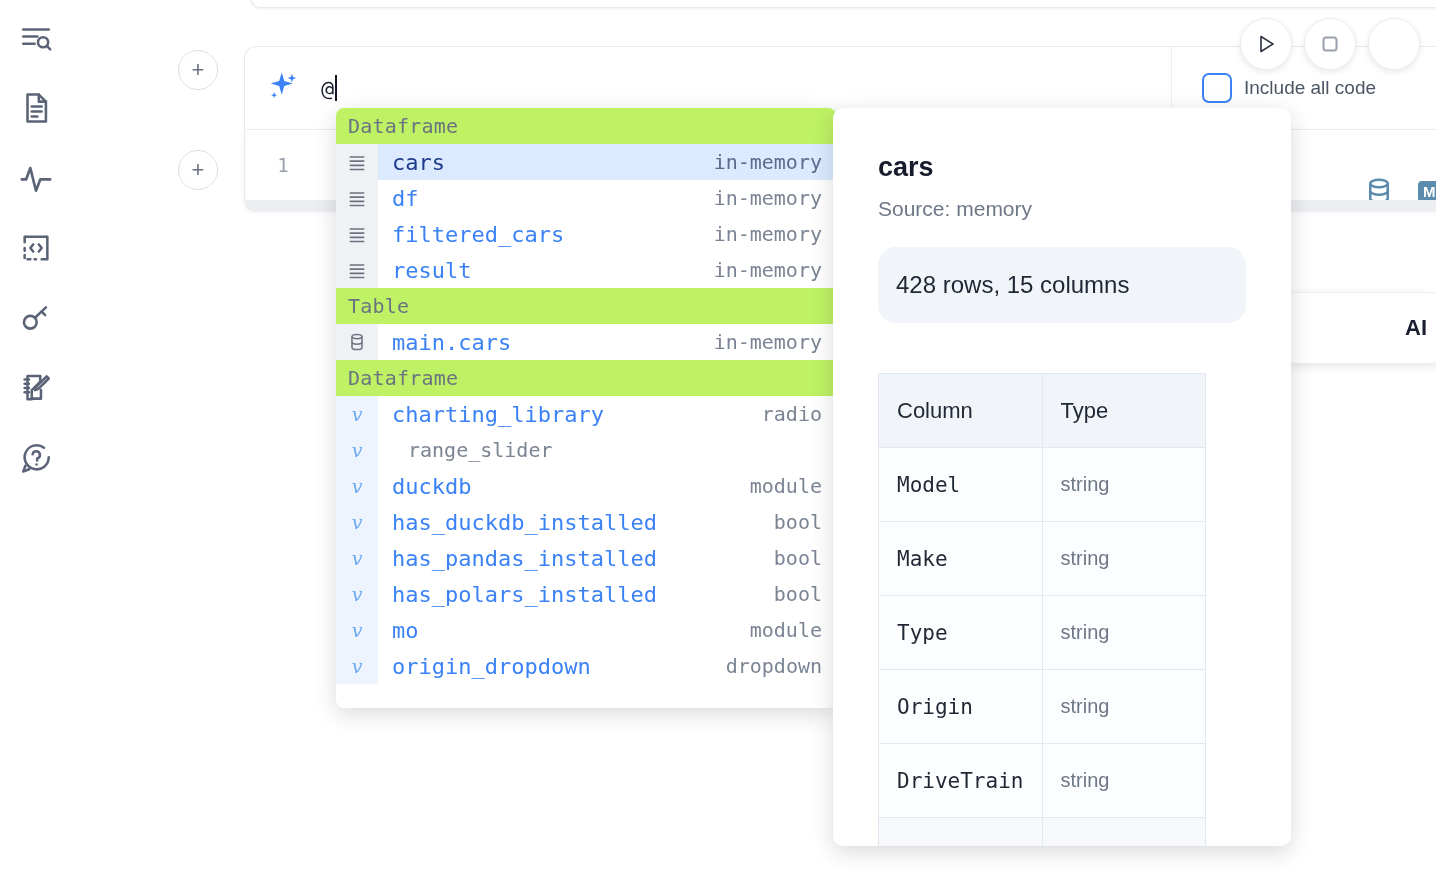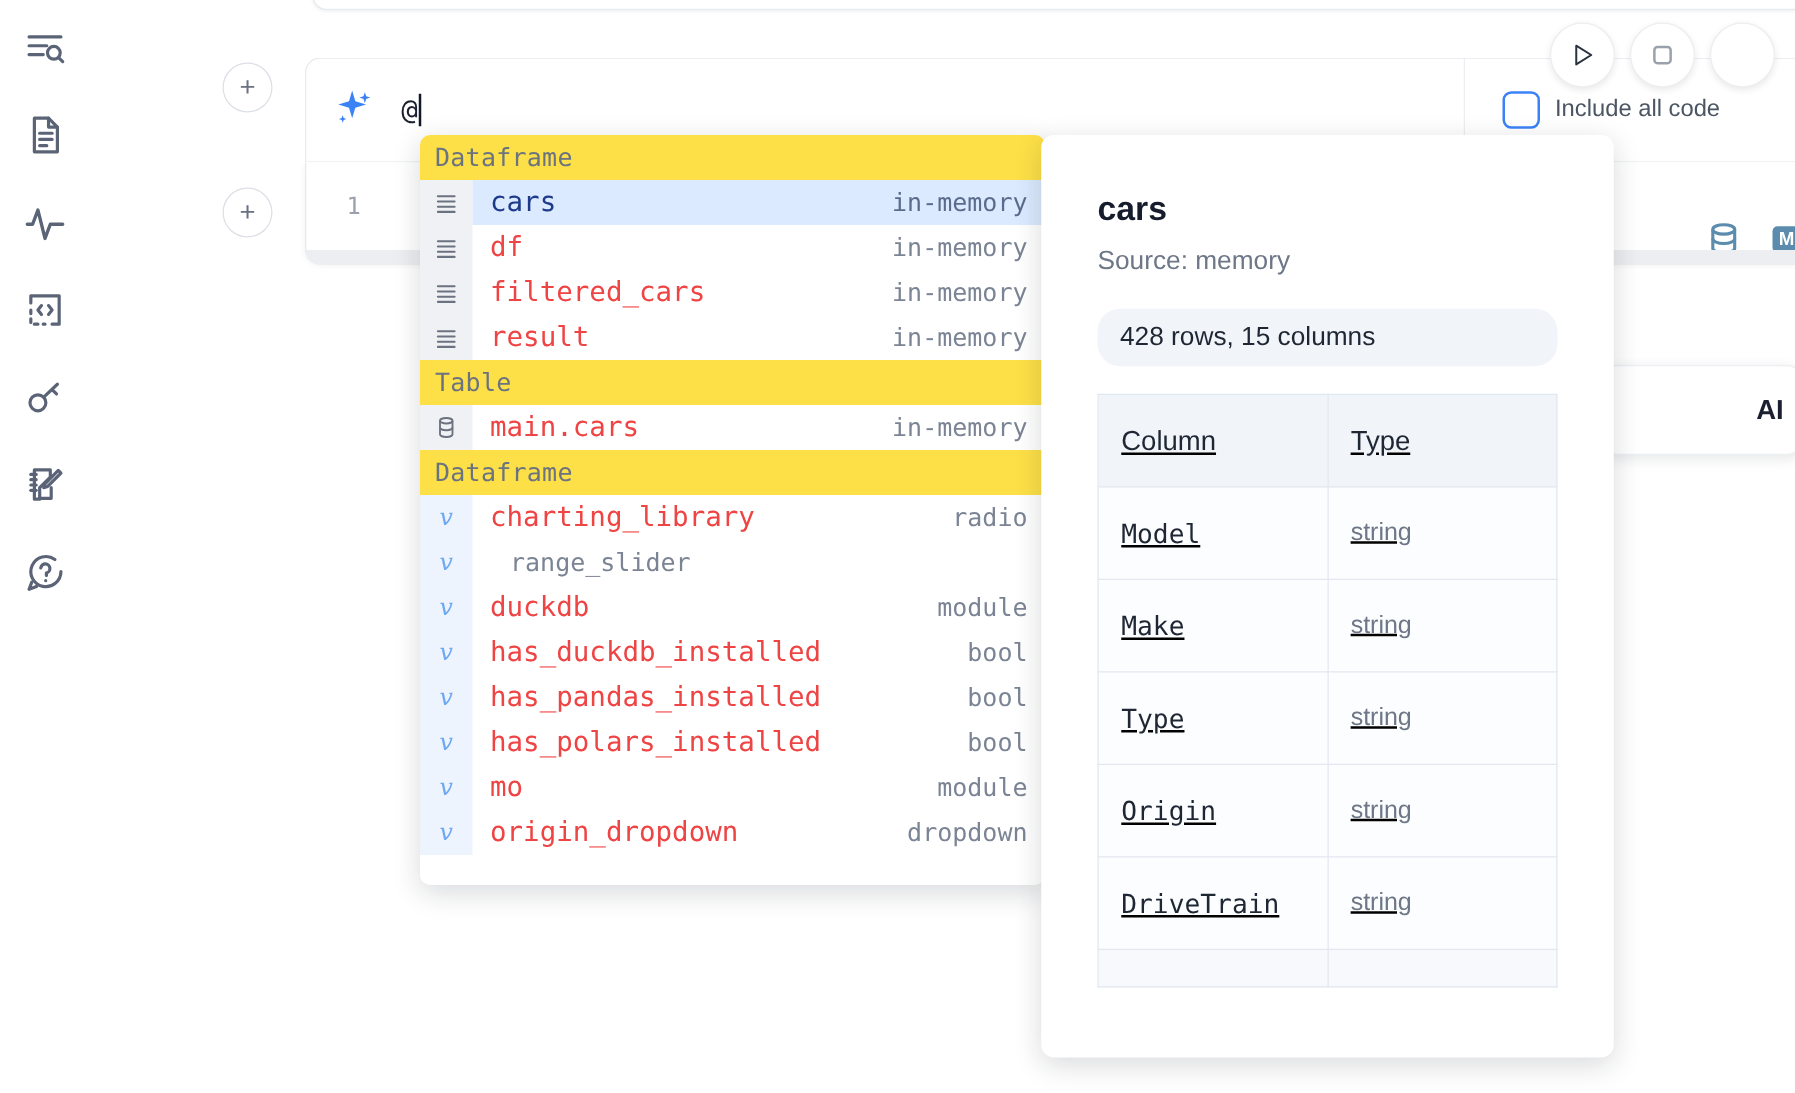--- a/index.html
+++ b/index.html
@@ -118,59 +118,59 @@
 
   
   .ac-panel {
     position: absolute; left: 336px; top: 108px; width: 500px; height: 600px;
     background: #ffffff; border-radius: 8px;
     box-shadow: 0 6px 22px rgba(20,25,40,.16); overflow: hidden;
     font-family: "DejaVu Sans Mono", "Liberation Mono", monospace;
   }
   .ac-scroll { height: 100%; overflow: hidden; }
   .ac-group {
-    background: #fde047; color: #6b7280; font-size: 20px;
+    background: #bef264; color: #6b7280; font-size: 20px;
     padding: 6px 0 6px 12px; letter-spacing: .2px;
   }
   .ac-row {
     display: flex; align-items: center; height: 36px; background: #ffffff;
     cursor: pointer; position: relative;
   }
   .ac-row.sel .ac-name-wrap { background: #dbeafe; }
   .ac-row.sel .ac-name { color: #1e3a8a; }
   .ac-row.sel .ac-type { color: #5b6b8c; }
   .ac-ico {
     width: 42px; min-width: 42px; height: 36px; background: #f0f1f4;
     display: flex; align-items: center; justify-content: center; color: #6b7280;
   }
   .ac-ico.var { background: #eef4fe; color: #6ea8f3; font-style: italic;
     font-family: "DejaVu Serif", serif; font-size: 19px; }
   .ac-name-wrap {
     flex: 1; height: 36px; display: flex; align-items: center;
     justify-content: space-between; padding: 0 14px 0 14px; min-width: 0;
   }
-  .ac-name { font-size: 22px; color: #ef4444; white-space: nowrap; }
+  .ac-name { font-size: 22px; color: #3b82f6; white-space: nowrap; }
   .ac-type { font-size: 20px; color: #7b8494; white-space: nowrap; padding-left: 16px; }
 
   
   .info-panel {
     position: absolute; left: 833px; top: 108px; width: 458px; height: 738px;
     background: #ffffff; border-radius: 10px;
     box-shadow: 0 6px 22px rgba(20,25,40,.16); overflow: hidden;
     padding: 44px 45px 0 45px;
   }
   .info-title { font-size: 27px; font-weight: bold; color: #161c2b; }
   .info-source { font-size: 21px; color: #6e7787; margin-top: 14px; }
   .info-stat {
     margin-top: 26px; background: #f1f4f9; border-radius: 18px;
-    padding: 11px 18px; font-size: 21px; color: #1f2734;
+    padding: 24px 18px; font-size: 24px; color: #1f2734;
   }
   .info-table {
-    margin-top: 22px; width: 368px; border-collapse: collapse;
-    border: 1px solid #e2e8f0; table-layout: fixed; text-decoration: underline;
+    margin-top: 50px; width: 328px; border-collapse: collapse;
+    border: 1px solid #e2e8f0; table-layout: fixed;
   }
   .info-table th, .info-table td {
     border: 1px solid #e2e8f0; text-align: left; padding: 18px 18px; height: 74px;
   }
   .info-table th { background: #f1f4f9; font-weight: normal; font-size: 22px; color: #1f2734; }
   .info-table td.col-name {
     font-family: "DejaVu Sans Mono", "Liberation Mono", monospace;
     font-size: 21px; color: #1f2734; background: #fcfdfe;
   }
   .info-table td.col-type { font-size: 20px; color: #6e7787; background: #fcfdfe; }

